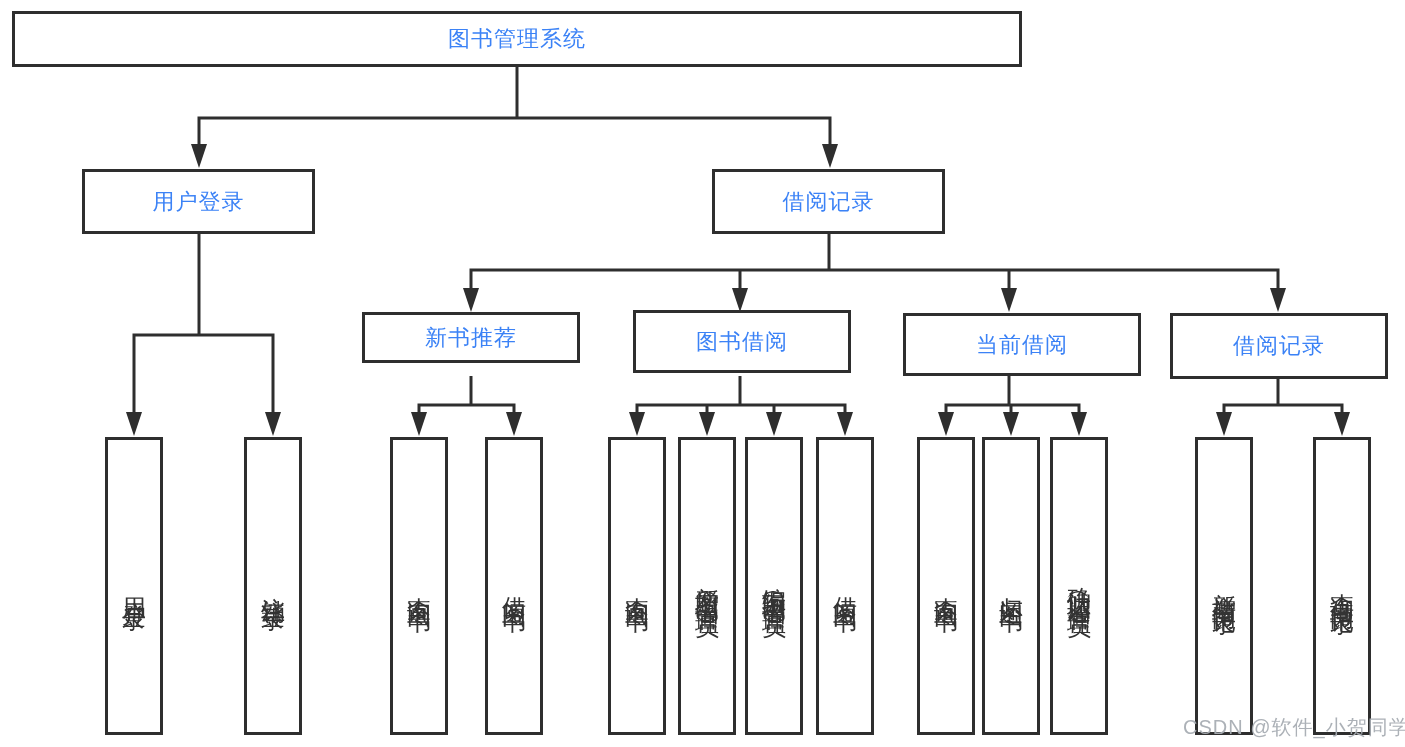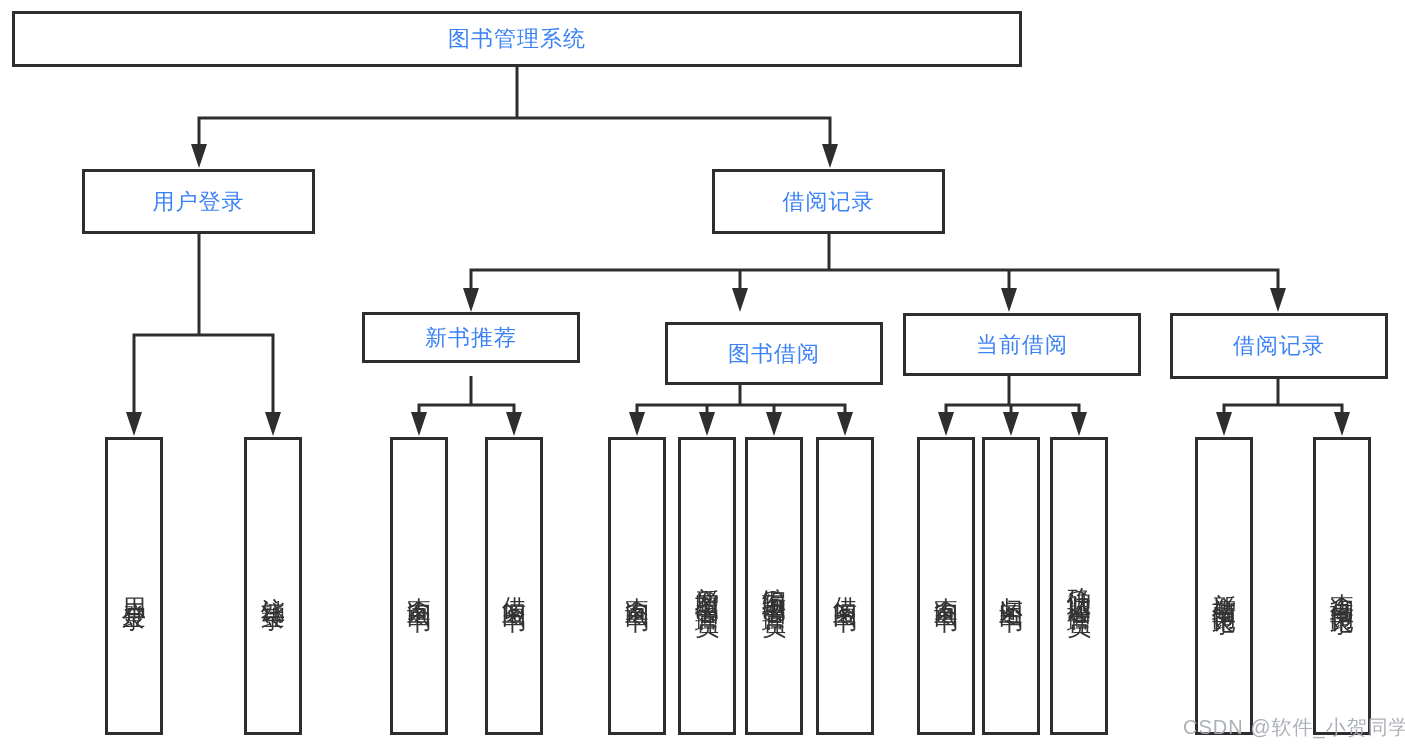--- a/index.html
+++ b/index.html
@@ -126,21 +126,21 @@
       <polygon points="1334,412 1350,412 1342,436"></polygon>
     </g>
   </svg>
 
   <div class="hbox" style="left:12px; top:11px; width:1010px; height:56px;">图书管理系统</div>
 
   <div class="hbox" style="left:82px; top:169px; width:233px; height:65px;">用户登录</div>
   <div class="hbox" style="left:712px; top:169px; width:233px; height:65px;">借阅记录</div>
 
   <div class="hbox" style="left:362px; top:312px; width:218px; height:51px;">新书推荐</div>
-  <div class="hbox" style="left:633px; top:322px; width:218px; height:63px;margin-left:32px;">图书借阅</div>
+  <div class="hbox" style="left:633px; top:310px; width:218px; height:63px;">图书借阅</div>
   <div class="hbox" style="left:903px; top:313px; width:238px; height:63px;">当前借阅</div>
   <div class="hbox" style="left:1170px; top:313px; width:218px; height:66px;">借阅记录</div>
 
   <div class="vbox" style="left:105px; top:437px; width:58px; height:298px;">
     <span>用户登录</span>
   </div>
   <div class="vbox" style="left:244px; top:437px; width:58px; height:298px;">
     <span>注销登录</span>
   </div>
 

